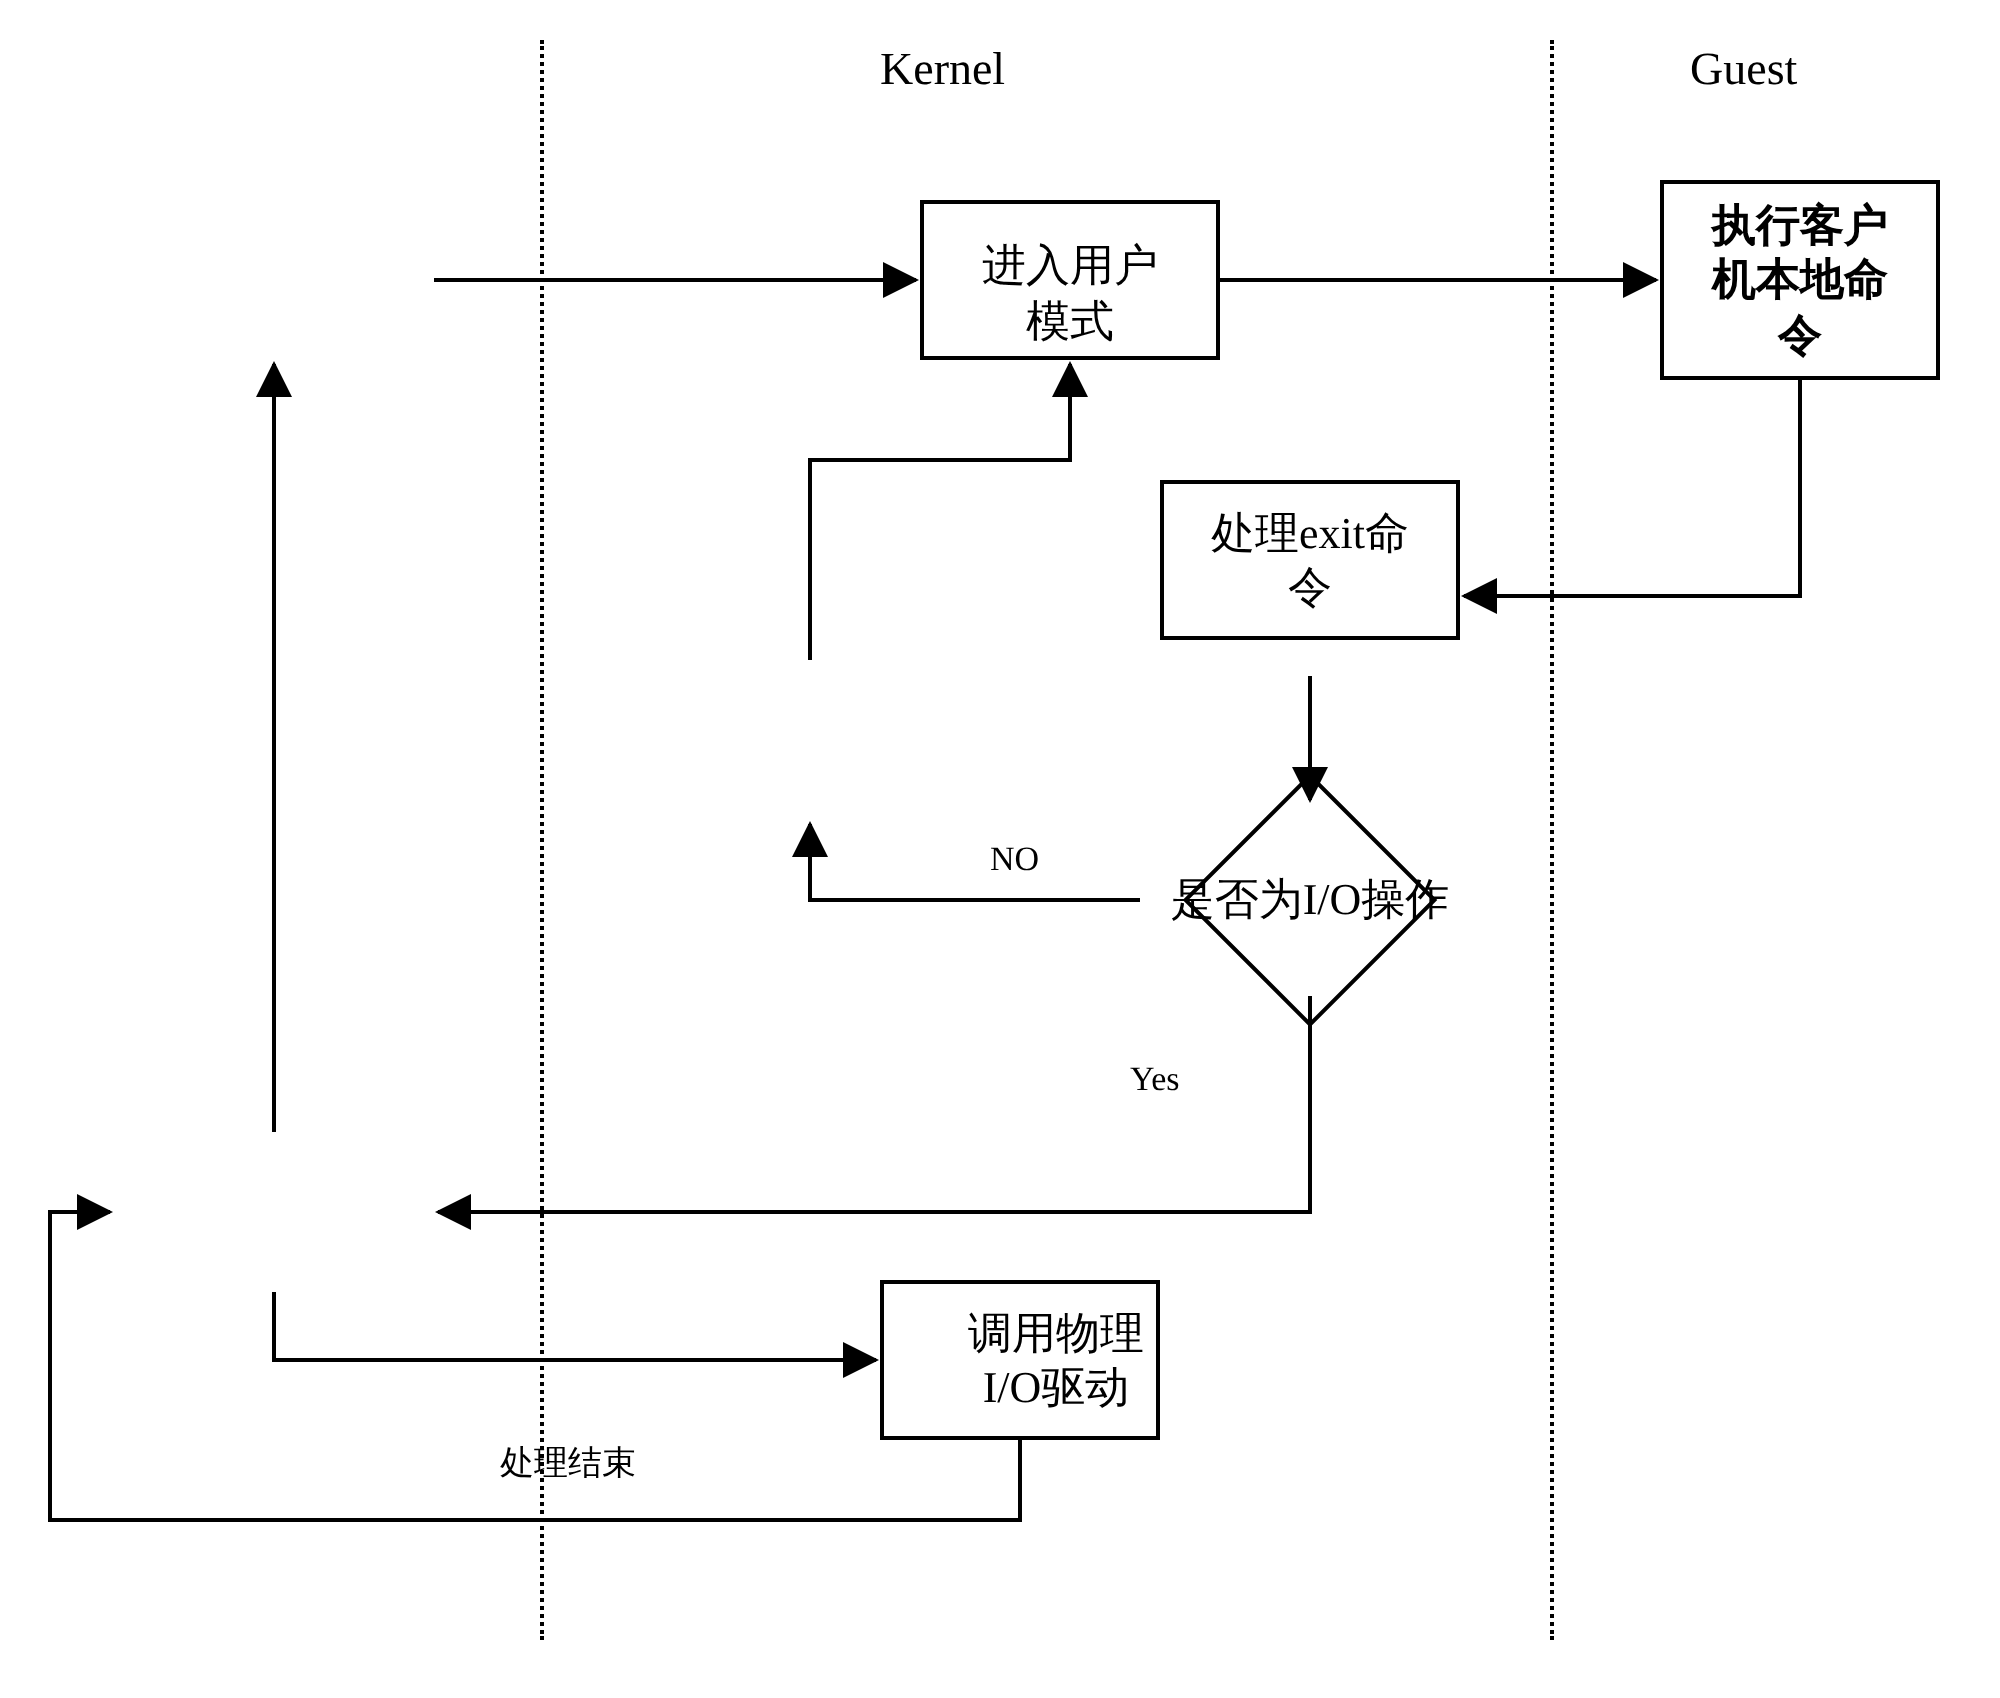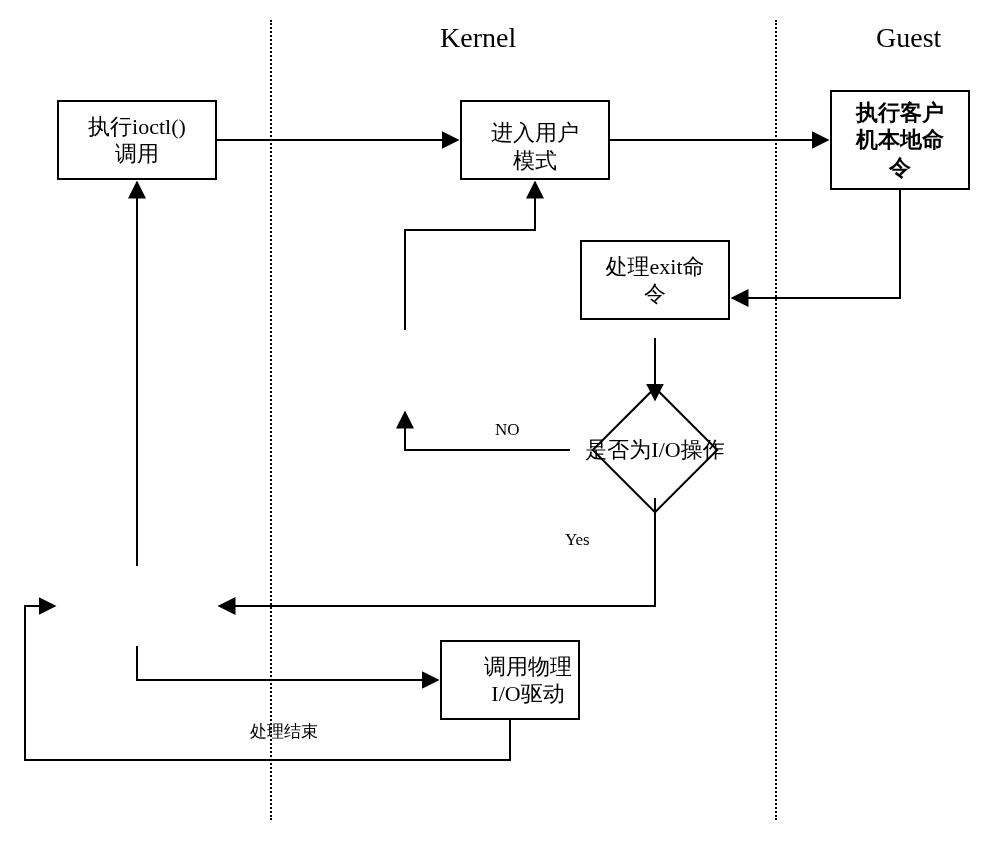--- a/index.html
+++ b/index.html
@@ -12,21 +12,21 @@
     font-size: 22px;
     color: #000;
   }
   .canvas {
     position: relative;
     width: 1000px;
     height: 849px;
   }
   .region-label {
     position: absolute;
-    font-size: 28px;
+    font-size: 23px;
   }
   .vline {
     position: absolute;
     width: 0;
     border-left: 2px dotted #000;
   }
   .box {
     position: absolute;
     border: 2px solid #000;
     background: #fff;
@@ -68,28 +68,25 @@
     font-size: 17px;
     background: transparent;
   }
 </style>
 </head>
 <body>
 
 <div class="canvas">
 
   <div class="region-label" style="left:440px; top:22px;">Kernel</div>
-  <div class="region-label" style="left:876px; top:22px;">Guest</div>
+  <div class="region-label" style="left:845px; top:22px;">Guest</div>
 
   <div class="vline" style="left:270px; top:20px; height:800px;"></div>
   <div class="vline" style="left:775px; top:20px; height:800px;"></div>
 
-  <div class="box" style="left:57px;  top:100px; width:160px; height:80px;">
-      <span>执行ioctl()<br>调用</span>
-    </div>
   <div class="box" style="left:460px; top:100px; width:150px; height:80px;align-items:flex-end;">
       <span>进入用户<br>模式</span>
     </div>
   <div class="box" style="left:830px; top:90px;  width:140px; height:100px;font-weight:bold;">
       <span>执行客户<br>机本地命<br>令</span>
     </div>
   <div class="box" style="left:580px; top:240px; width:150px; height:80px;">
       <span>处理exit命<br>令</span>
     </div>
   <div class="box" style="left:440px; top:640px; width:140px; height:80px;padding-left:40px;">

